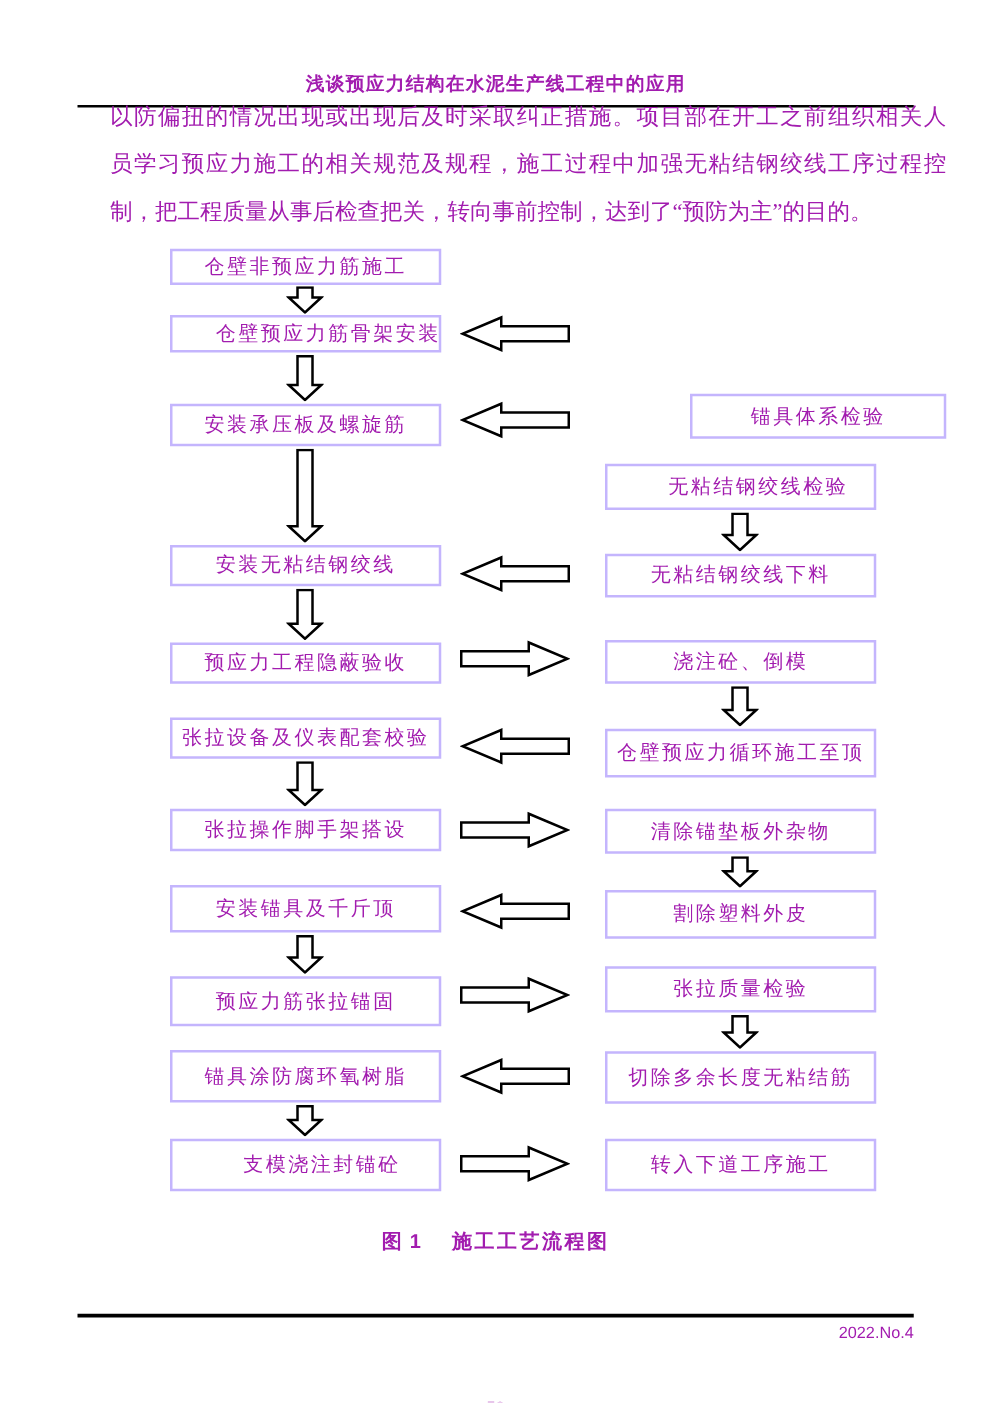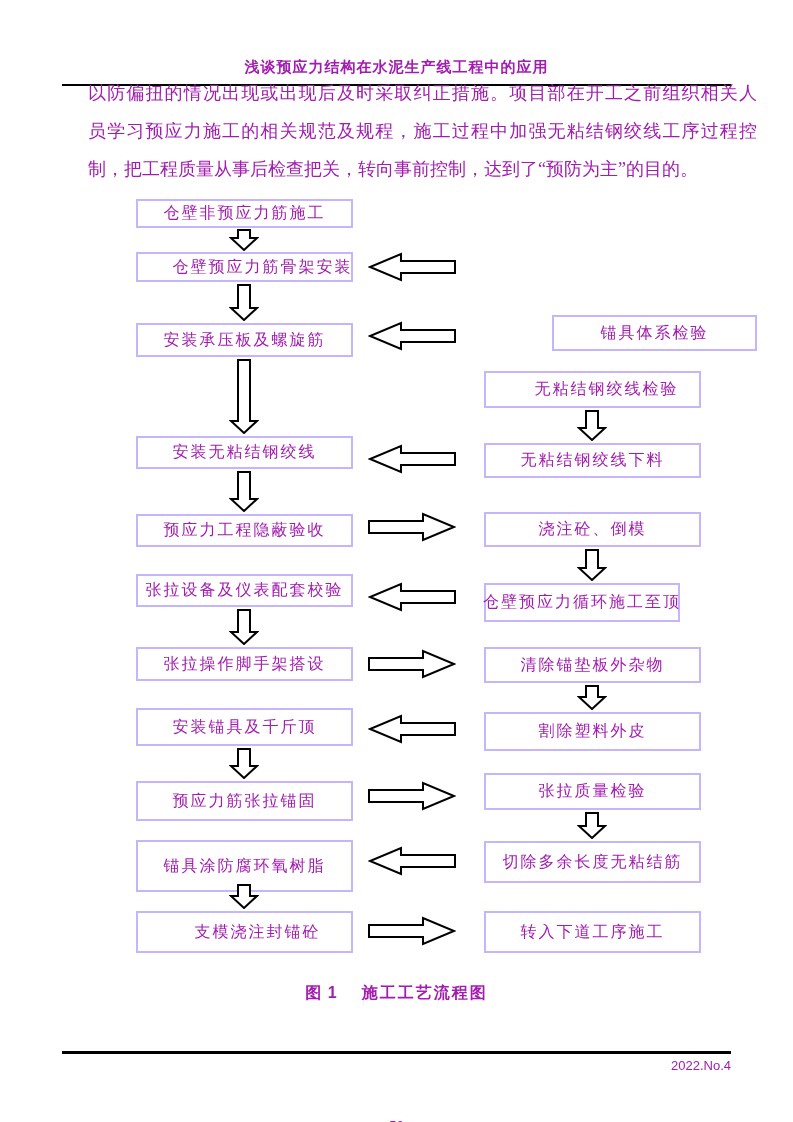--- a/index.html
+++ b/index.html
@@ -90,27 +90,27 @@
   <div id="flowchart">
       <div class="fc-box" style="left: 136px; top: 199px; width: 217px; height: 29px;">仓壁非预应力筋施工</div>
       <div class="fc-box" style="left: 136px; top: 252px; width: 217px; height: 30px; padding-left: 36px;">仓壁预应力筋骨架安装</div>
       <div class="fc-box" style="left: 136px; top: 323px; width: 217px; height: 34px;">安装承压板及螺旋筋</div>
       <div class="fc-box" style="left: 136px; top: 436px; width: 217px; height: 33px;">安装无粘结钢绞线</div>
       <div class="fc-box" style="left: 136px; top: 514px; width: 217px; height: 33px;">预应力工程隐蔽验收</div>
       <div class="fc-box" style="left: 136px; top: 574px; width: 217px; height: 33px;">张拉设备及仪表配套校验</div>
       <div class="fc-box" style="left: 136px; top: 647px; width: 217px; height: 34px; font-family: Liberation Mono, monospace;">张拉操作脚手架搭设</div>
       <div class="fc-box" style="left: 136px; top: 708px; width: 217px; height: 38px;">安装锚具及千斤顶</div>
       <div class="fc-box" style="left: 136px; top: 781px; width: 217px; height: 40px;">预应力筋张拉锚固</div>
-      <div class="fc-box" style="left: 136px; top: 840px; width: 217px; height: 52px;">锚具涂防腐环氧树脂</div>
+      <div class="fc-box" style="left: 136px; top: 840px; width: 217px; height: 42px;">锚具涂防腐环氧树脂</div>
       <div class="fc-box" style="left: 136px; top: 911px; width: 217px; height: 42px; padding-left: 26px;">支模浇注封锚砼</div>
       <div class="fc-box" style="left: 504px; top: 315px; width: 205px; height: 36px; margin-left: 48px;">锚具体系检验</div>
       <div class="fc-box" style="left: 484px; top: 371px; width: 217px; height: 37px; padding-left: 28px;">无粘结钢绞线检验</div>
       <div class="fc-box" style="left: 484px; top: 443px; width: 217px; height: 35px;">无粘结钢绞线下料</div>
       <div class="fc-box" style="left: 484px; top: 512px; width: 217px; height: 35px;">浇注砼、倒模</div>
-      <div class="fc-box" style="left: 484px; top: 583px; width: 196px; height: 39px;">仓壁预应力循环施工至顶</div>
+      <div class="fc-box" style="left: 484px; top: 583px; width: 217px; height: 39px;">仓壁预应力循环施工至顶</div>
       <div class="fc-box" style="left: 484px; top: 647px; width: 217px; height: 36px;">清除锚垫板外杂物</div>
       <div class="fc-box" style="left: 484px; top: 712px; width: 217px; height: 39px;">割除塑料外皮</div>
       <div class="fc-box" style="left: 484px; top: 773px; width: 217px; height: 37px;">张拉质量检验</div>
       <div class="fc-box" style="left: 484px; top: 841px; width: 217px; height: 42px;">切除多余长度无粘结筋</div>
       <div class="fc-box" style="left: 484px; top: 911px; width: 217px; height: 42px;">转入下道工序施工</div>
       <svg viewBox="0 0 88 30" class="fc-arrow" style="left: 368px; top: 252px; width: 88px; height: 30px;">
         <polygon points="87,9 33,9 33,2 2,15 33,28 33,21 87,21"></polygon>
       </svg>
       <svg viewBox="0 0 88 30" class="fc-arrow" style="left: 368px; top: 321px; width: 88px; height: 30px;">
         <polygon points="87,9 33,9 33,2 2,15 33,28 33,21 87,21"></polygon>

